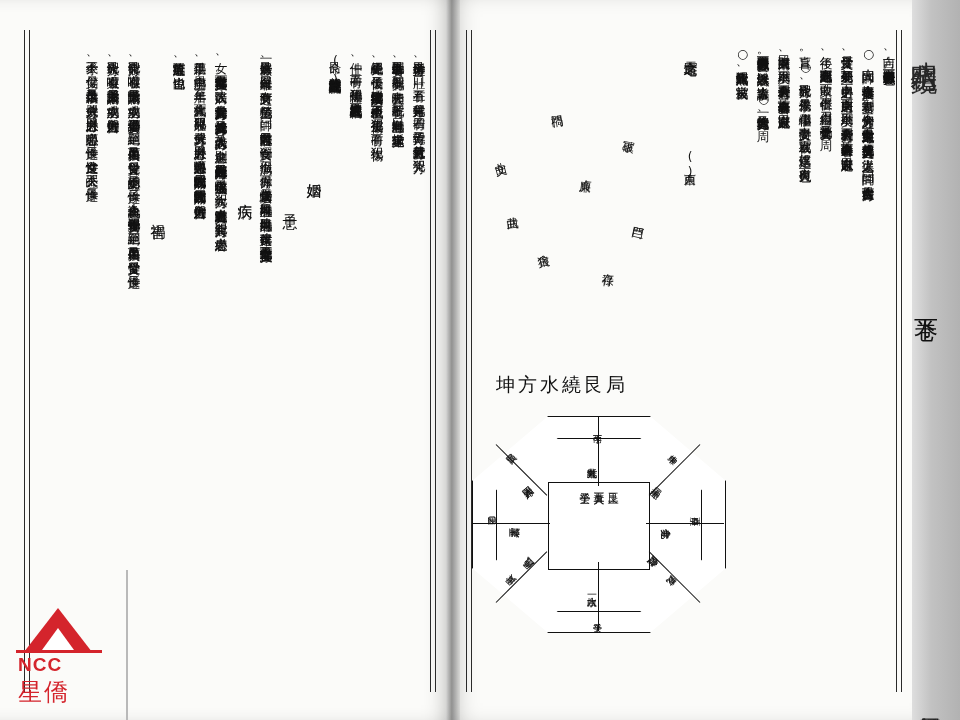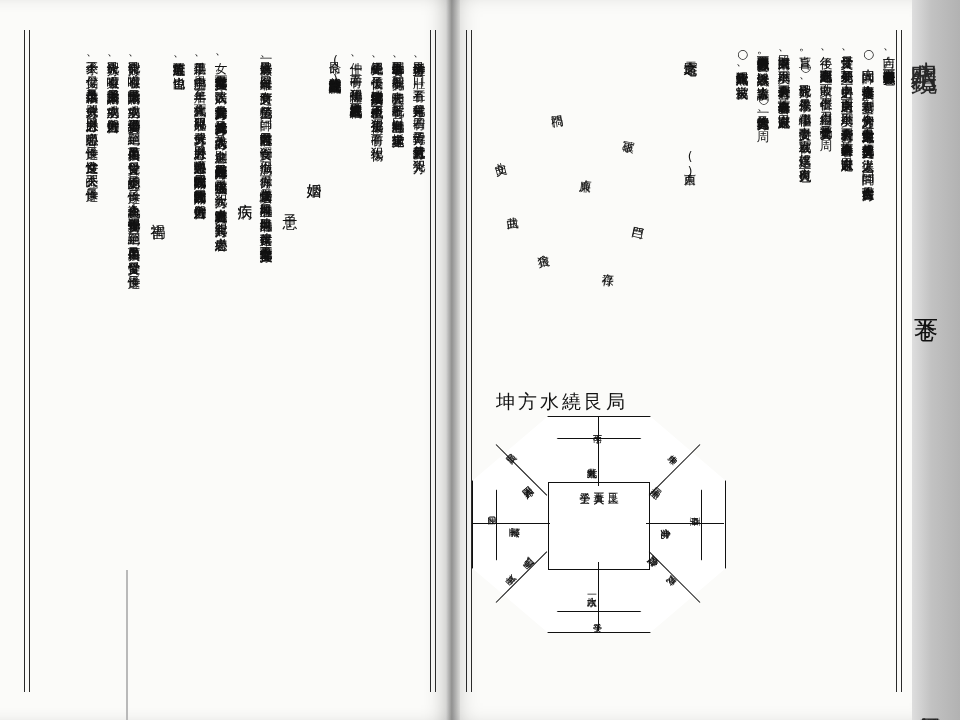--- a/index.html
+++ b/index.html
@@ -93,21 +93,20 @@
     writing-mode:vertical-rl;text-orientation:upright;
     font-size:13px;color:#111;
     transform-origin:center;
   }
 
   
   .bagua-title{
     position:absolute;left:496px;top:372px;
     font-size:19px;color:#111;letter-spacing:3px;
     font-family:"DejaVu Serif", serif;
-    margin-top:17px;
   }
   .bagua-wrap{
     position:absolute;left:462px;top:410px;width:300px;height:230px;
   }
   .octagon{
     position:absolute;left:10px;top:6px;width:252px;height:215px;
     border:1.5px solid #111;
     clip-path:polygon(30% 0,70% 0,100% 30%,100% 70%,70% 100%,30% 100%,0 70%,0 30%);
     background:#fff;
   }
@@ -270,15 +269,22 @@
       <div class="bg-cell" style="left:214px;top:30px;height:22px;font-size:9px;transform:rotate(45deg);">未坤申</div>
       <div class="bg-cell" style="left:240px;top:100px;height:22px;font-size:9px;transform:rotate(90deg);">庚酉辛</div>
       <div class="bg-cell" style="left:214px;top:168px;height:22px;font-size:9px;transform:rotate(135deg);">戌乾亥</div>
       <div class="bg-cell" style="left:130px;top:196px;height:20px;font-size:9px;">壬子癸</div>
       <div class="bg-cell" style="left:36px;top:168px;height:22px;font-size:9px;transform:rotate(-135deg);">丑艮寅</div>
       <div class="bg-cell" style="left:14px;top:100px;height:22px;font-size:9px;transform:rotate(-90deg);">甲卯乙</div>
       <div class="bg-cell" style="left:36px;top:30px;height:22px;font-size:9px;transform:rotate(-45deg);">辰巽巳</div>
     </div>
 
     <div class="corner-lines"></div>
+    <div class="ncc">
+      <div class="tri"></div>
+      <div class="tri-in"></div>
+      <div class="bar"></div>
+      <div class="ncc-txt">NCC</div>
+      <div class="cn">星僑</div>
+    </div>
 
   </div>
 </div>
 
 </body></html>

